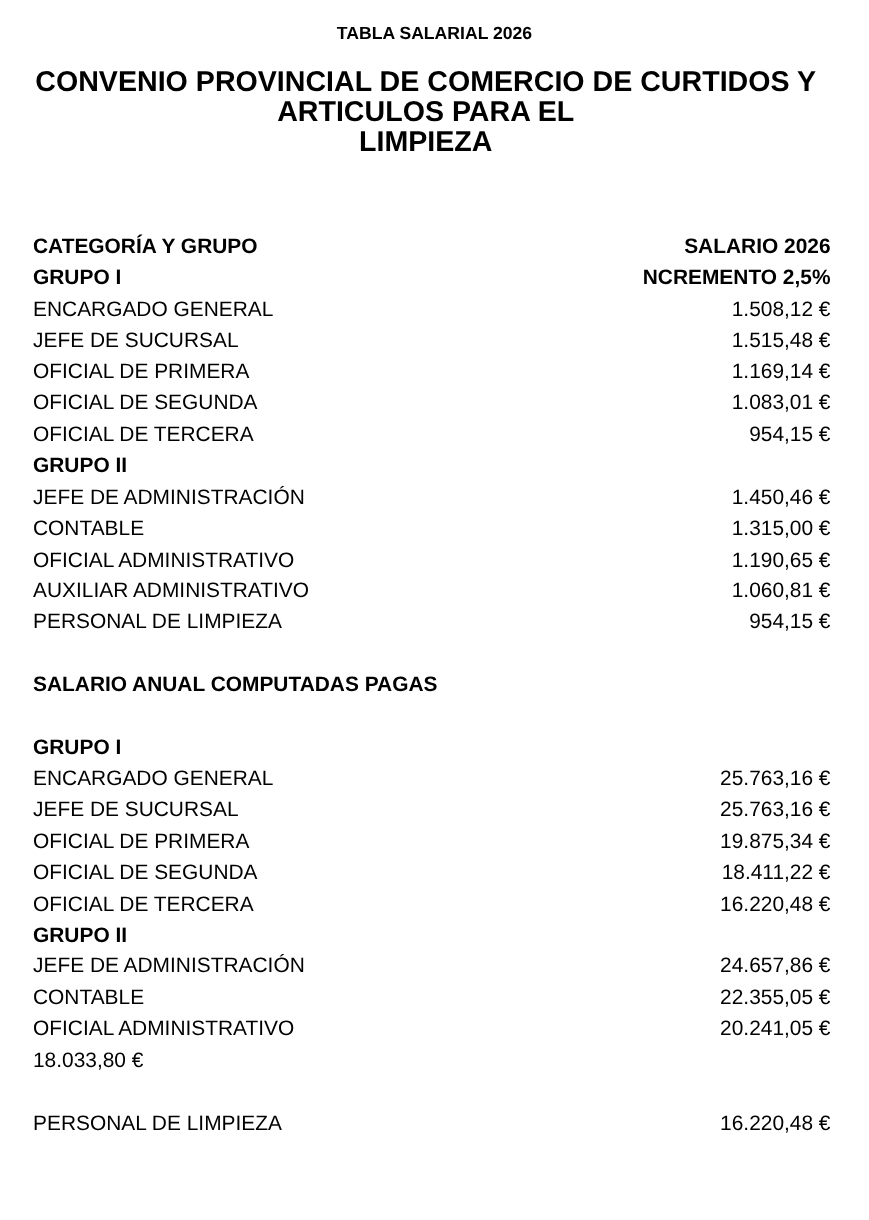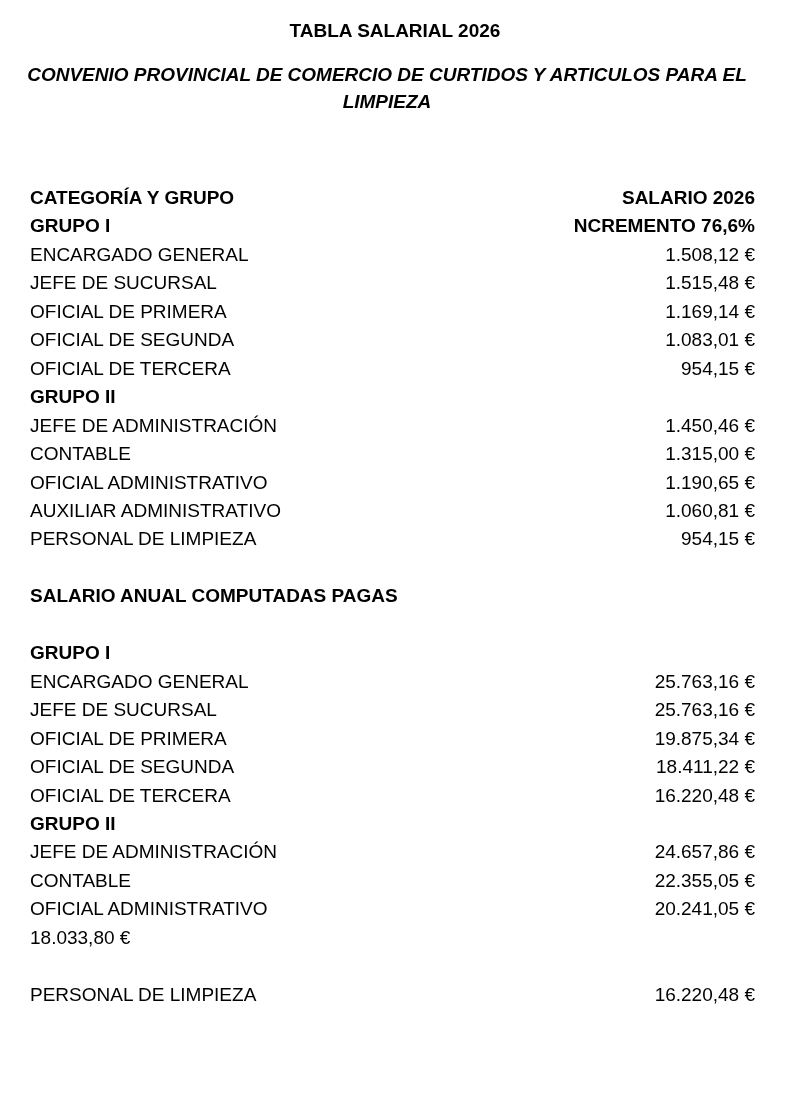--- a/index.html
+++ b/index.html
@@ -13,31 +13,30 @@
     width: 790px;
     height: 1109px;
     overflow: hidden;
     font-family: "Liberation Sans", "DejaVu Sans", sans-serif;
     font-size: 19px;
     -webkit-font-smoothing: antialiased;
   }
   .doc-title {
     margin: 20px 0 0 0;
     line-height: 22px;
-    font-size: 19px;
+    font-size: 16px;
     font-weight: 700;
     text-align: center;
   }
   .doc-subtitle {
     margin: 19px 16px 0 0;
     line-height: 27px;
-    font-size: 19px;
+    font-size: 26px;
     font-weight: 700;
     text-align: center;
-    font-style: italic;
   }
   .doc-subtitle .line { display: block; }
   .salary-table {
     margin: 69px 35px 0 30px;
   }
   .row {
     display: flex;
     justify-content: space-between;
     align-items: baseline;
     height: 28.46px;
@@ -61,21 +60,21 @@
   </h2>
 
   <div class="salary-table">
 
     <div class="row bold">
       <span class="label">CATEGORÍA Y GRUPO</span>
       <span class="value">SALARIO 2026</span>
     </div>
     <div class="row bold">
       <span class="label">GRUPO I</span>
-      <span class="value">NCREMENTO 76,6%</span>
+      <span class="value">NCREMENTO 2,5%</span>
     </div>
 
     <div class="row">
       <span class="label">ENCARGADO GENERAL</span>
       <span class="value">1.508,12 €</span>
     </div>
     <div class="row">
       <span class="label">JEFE DE SUCURSAL</span>
       <span class="value">1.515,48 €</span>
     </div>

